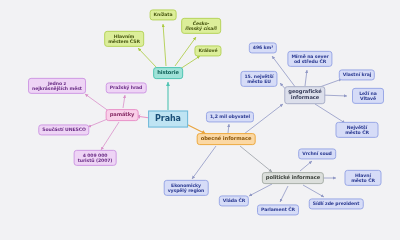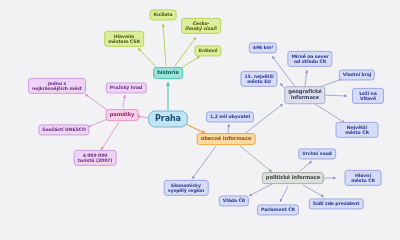--- a/index.html
+++ b/index.html
@@ -16,21 +16,21 @@
     box-sizing:border-box;
     border-radius:3px;
     border:1px solid rgba(0,0,0,.18);
     text-align:center;
     line-height:1.12;
     padding:2px 3px;
     white-space:pre-line;
     letter-spacing:-.1px;
   }
   
-  .n-root{background:#bfe4f3;border-color:#6fb8d8;color:#1a4f77;font-size:8px;font-weight:bold;border-radius:7px;padding:3px 6px;}
+  .n-root{background:#bfe4f3;border-color:#6fb8d8;color:#1a4f77;font-size:8px;font-weight:bold;border-radius:0;padding:3px 6px;}
   .n-hist{background:#9fe3d8;border-color:#4fc4b2;color:#14635a;font-size:5.2px;font-weight:bold;border-radius:3px;}
   .n-histleaf{background:#dcee9a;border-color:#b7d45c;color:#4b5a13;font-size:4.6px;font-weight:bold;}
   .n-histleaf-i{font-style:italic;}
   .n-pam{background:#f9cfe8;border-color:#e892c8;color:#8a2f68;font-size:5.2px;font-weight:bold;}
   .n-pamleaf{background:#eed4f5;border-color:#cf9ae4;color:#6c2f87;font-size:4.6px;font-weight:bold;}
   .n-obec{background:#fbd8a4;border-color:#eda93f;color:#8a560b;font-size:5.2px;font-weight:bold;}
   .n-geo{background:#dcdfeb;border-color:#a9afc8;color:#3a3f5c;font-size:5.2px;font-weight:bold;}
   .n-pol{background:#dcdfdc;border-color:#a9b0a9;color:#3c423c;font-size:5.2px;font-weight:bold;}
   .n-blue{background:#d6dcf7;border-color:#9aa8e6;color:#2c3b92;font-size:4.6px;font-weight:bold;}
 </style>

